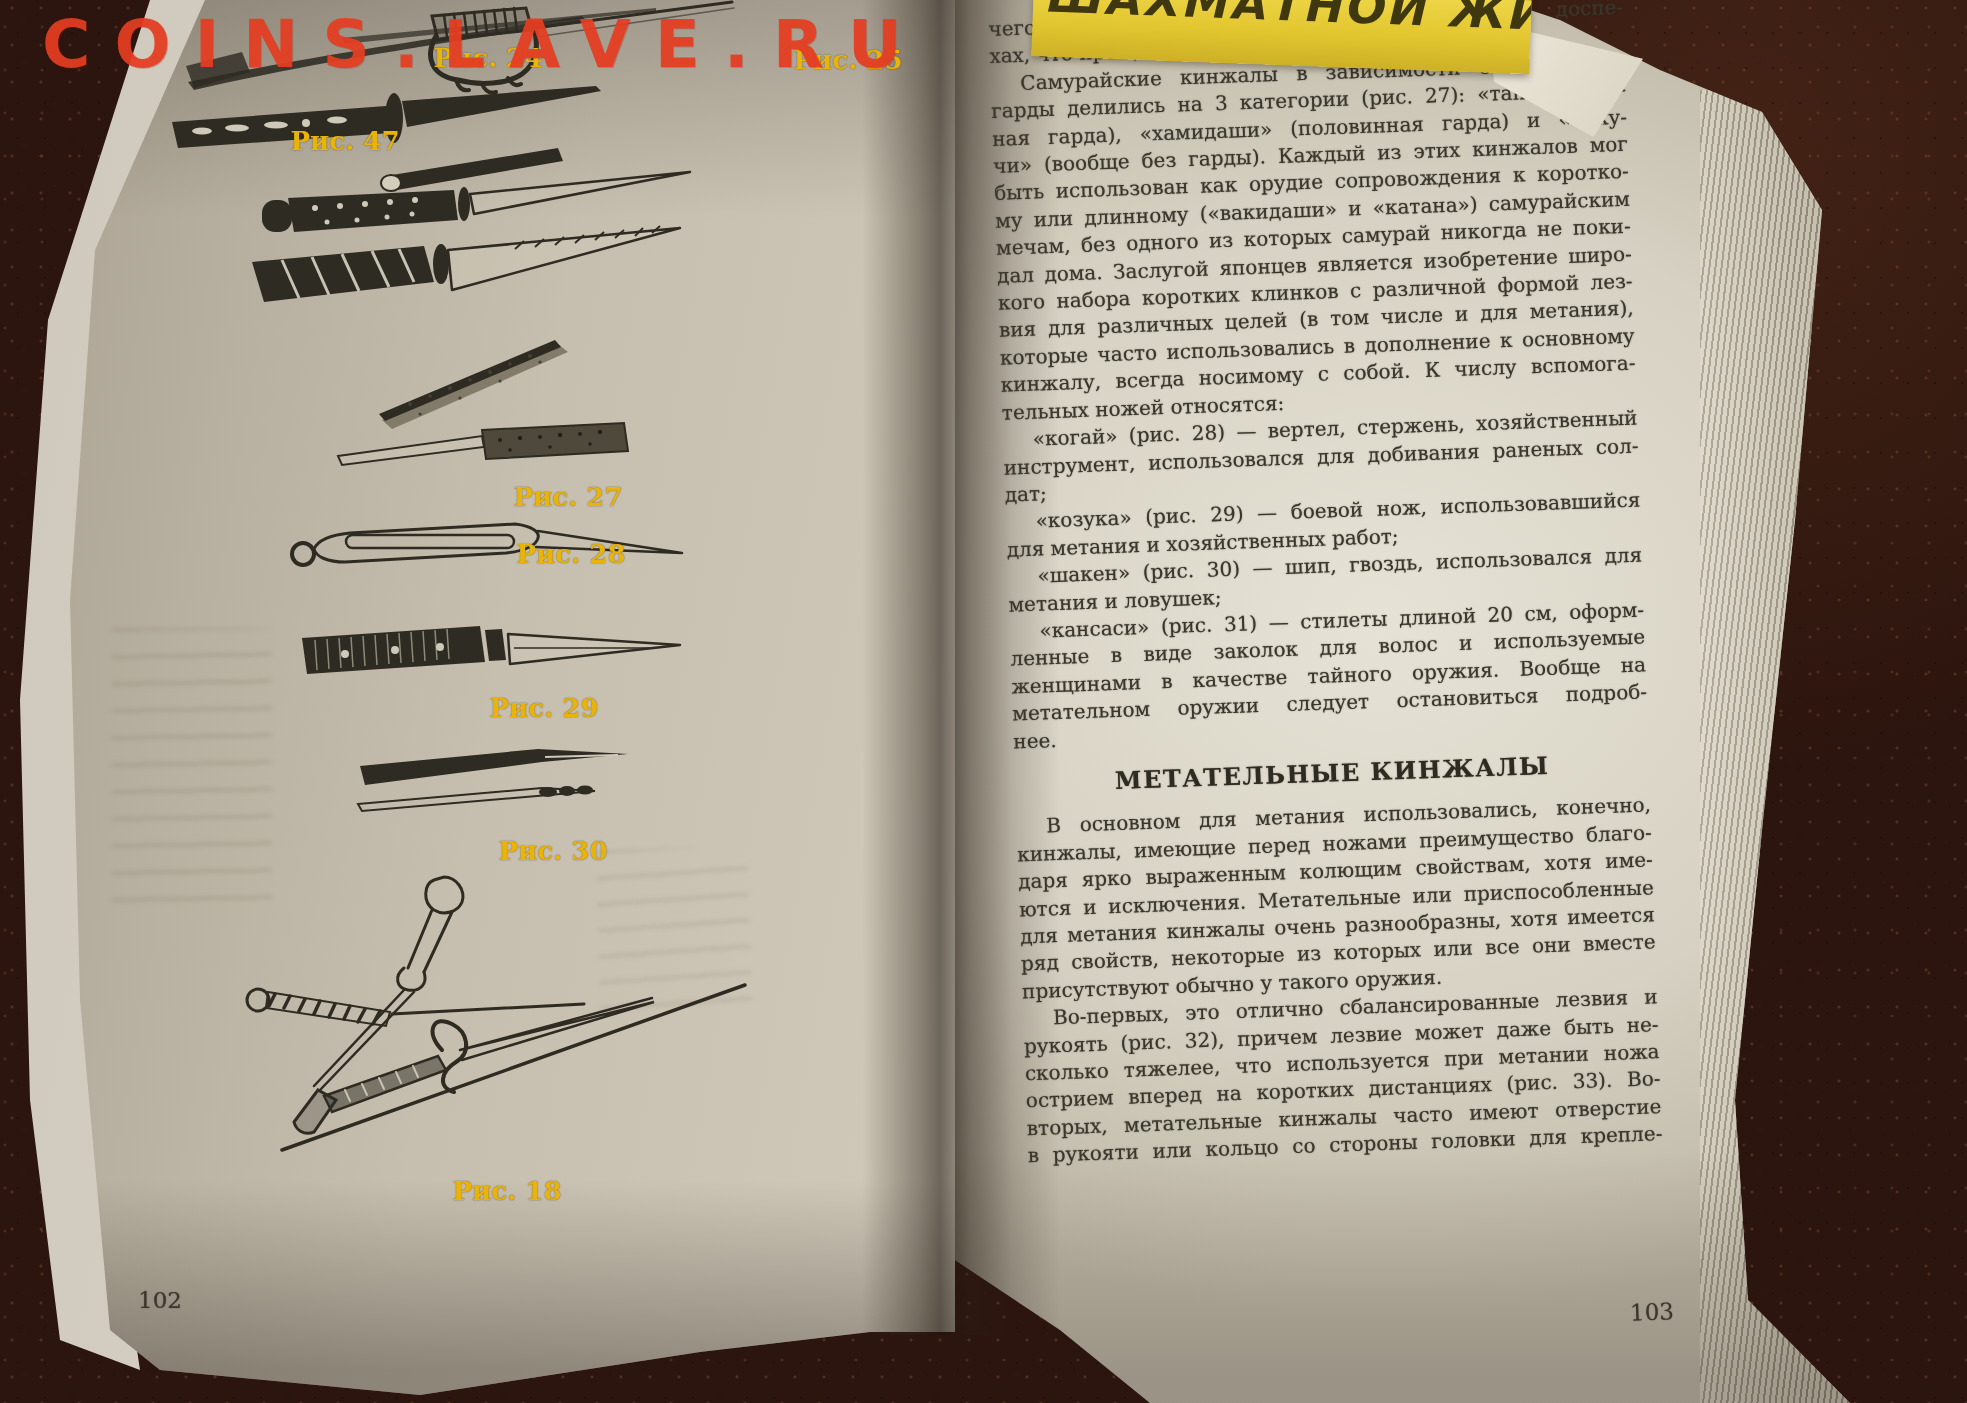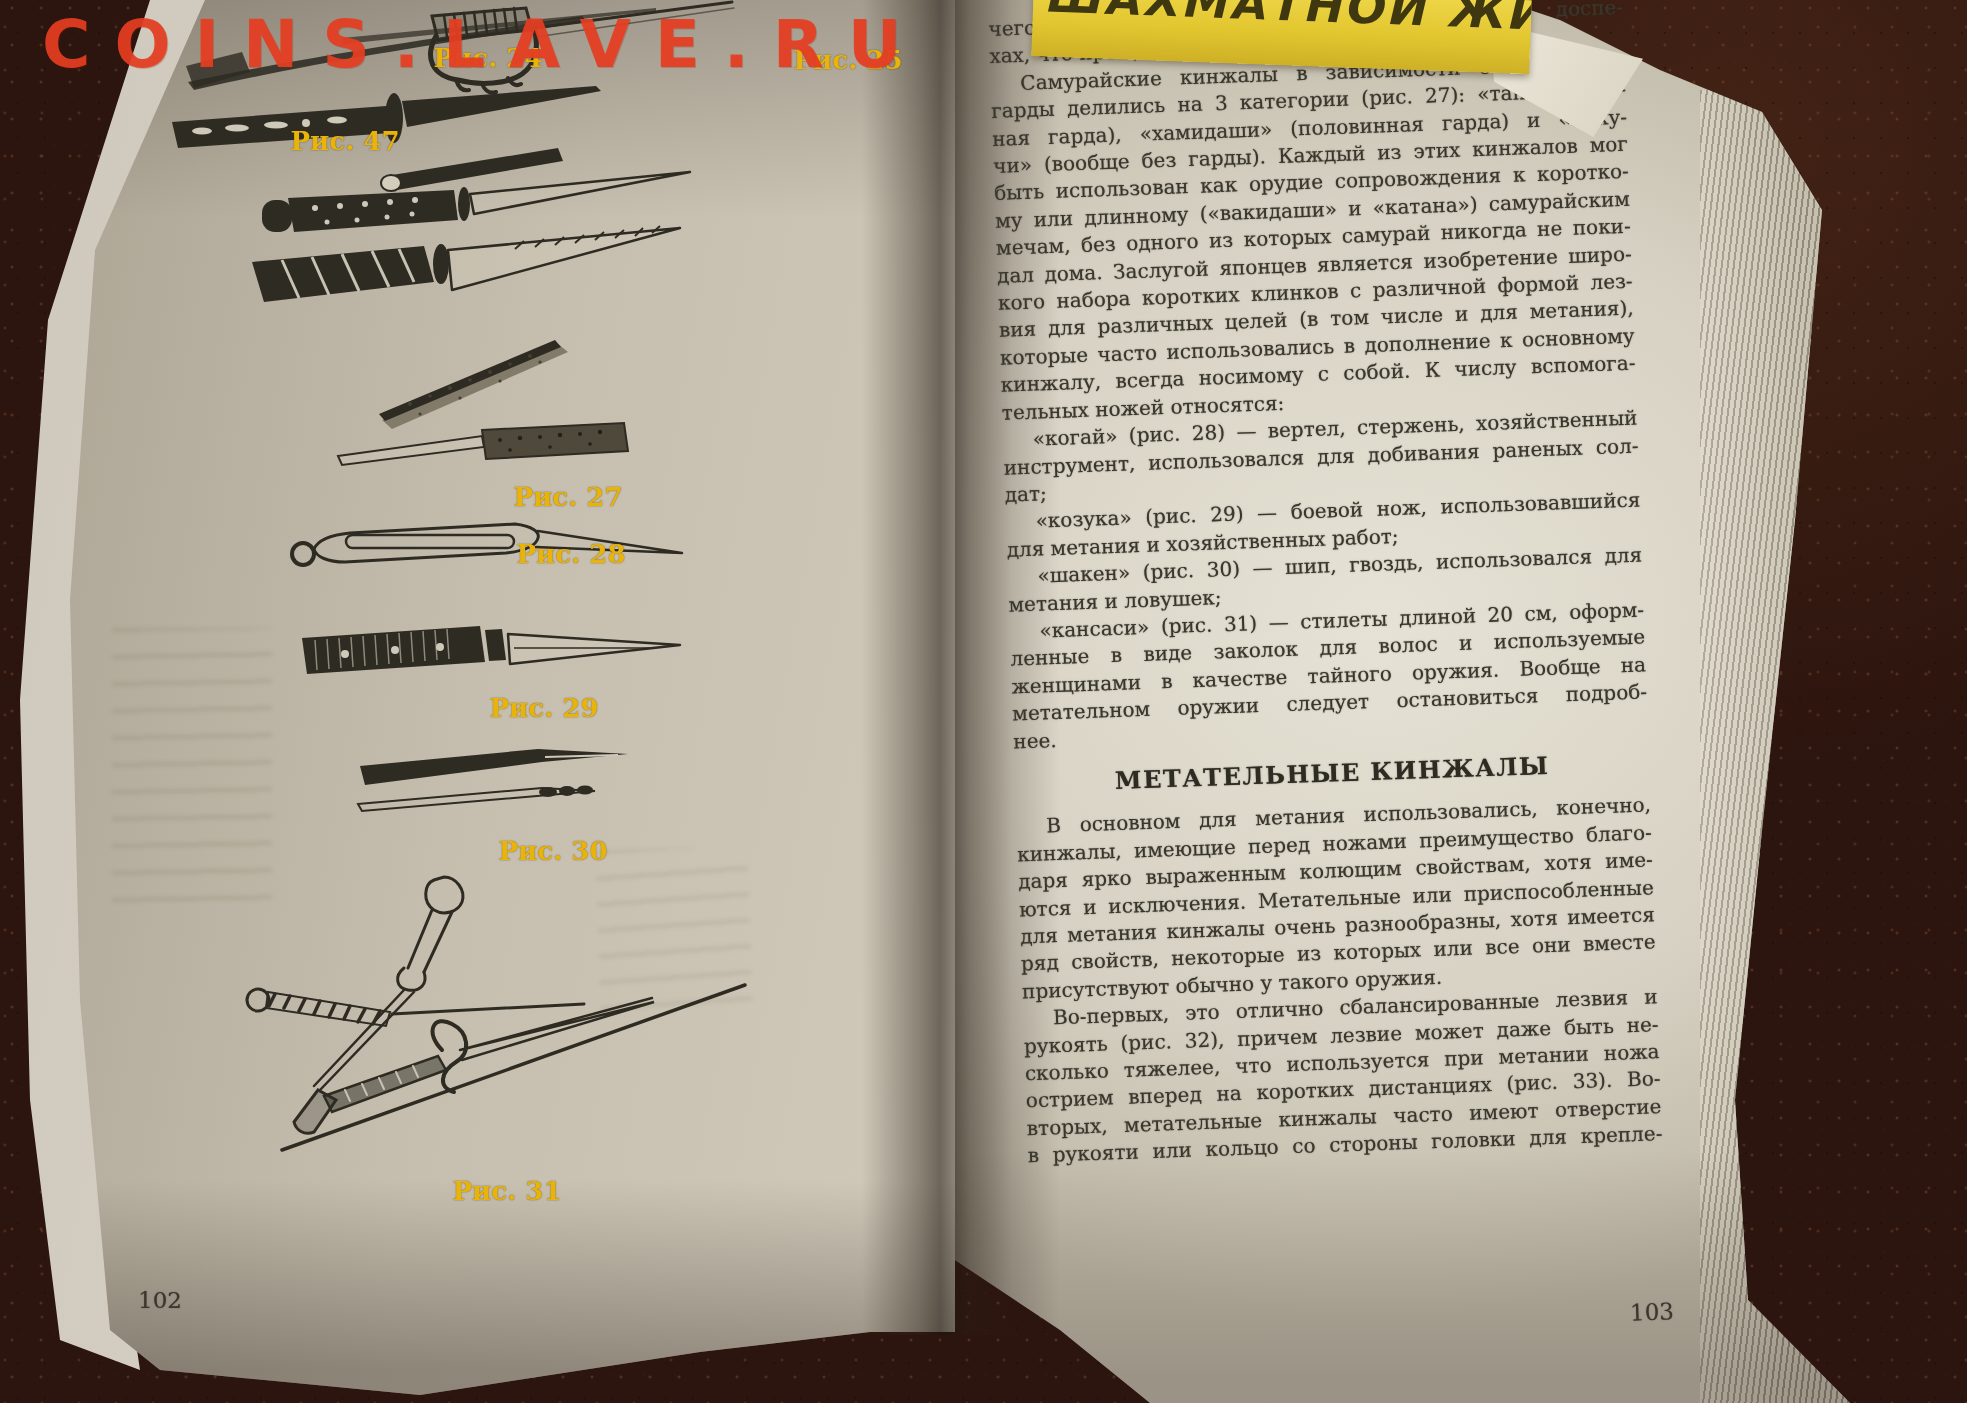--- a/index.html
+++ b/index.html
@@ -253,21 +253,21 @@
   </g>
 </svg>
 
 <span class="abs cap" style="left:488px;top:58px">Рис. 24</span>
 <span class="abs cap" style="left:848px;top:60px">Рис. 25</span>
 <span class="abs cap" style="left:345px;top:141px">Рис. 47</span>
 <span class="abs cap" style="left:568px;top:497px">Рис. 27</span>
 <span class="abs cap" style="left:571px;top:554px">Рис. 28</span>
 <span class="abs cap" style="left:544px;top:708px">Рис. 29</span>
 <span class="abs cap" style="left:553px;top:851px">Рис. 30</span>
-<span class="abs cap" style="left:507px;top:1191px">Рис. 31</span>
+<span class="abs cap" style="left:507px;top:1191px">Рис. 18</span>
 
 <span class="abs pagenum" style="left:160px;top:1300px">102</span>
 <span class="abs pagenum" style="left:1652px;top:1312px;transform:translate(-50%,-50%) rotate(-2deg)">103</span>
 
 <div id="rp-text" class="abs">
   <div>
       <div class="tline">чего ворон … в уязвимую точку в доспе-</div>
       <div class="tline end">хах, что проще сказать, чем сделать</div>
       <div class="tline ind">Самурайские кинжалы в зависимости от величины</div>
       <div class="tline">гарды делились на 3 категории (рис. 27): «танто» (пол-</div>

